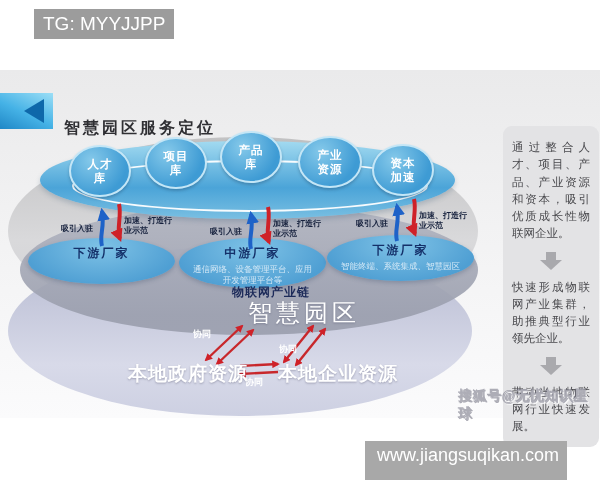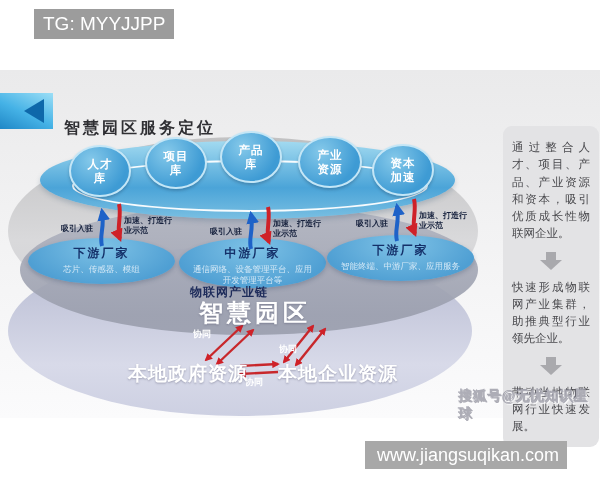--- a/index.html
+++ b/index.html
@@ -69,25 +69,25 @@
     box-shadow:0 2px 4px rgba(40,60,90,.25);}
   .m1{left:28px;top:238px;width:147px;height:46px;}
   .m2{left:179px;top:238px;width:147px;height:50px;}
   .m3{left:327px;top:235px;width:147px;height:46px;}
   .mtitle{font-size:12px;font-weight:bold;color:#143069;letter-spacing:2px;
     font-family:"Liberation Serif","DejaVu Serif",serif;}
   .mdesc{font-size:8.5px;color:#d3e8f6;margin-top:2px;padding:0 12px;line-height:1.3;
     font-family:"Liberation Serif","DejaVu Serif",serif;}
 
   
-  .chain-label{left:190px;top:284px;width:120px;text-align:left;z-index:8;font-size:12px;
+  .chain-label{left:190px;top:284px;width:120px;text-align:right;z-index:8;font-size:12px;
     font-weight:bold;color:#1d2b5a;letter-spacing:1px;
     font-family:Liberation Serif, serif;}
-  .park-label{left:150px;top:297px;width:210px;text-align:center;z-index:8;font-size:24px;
-    font-weight:bold;color:#fff;letter-spacing:4px;text-shadow:0 1px 2px rgba(60,60,90,.35);
+  .park-label{left:150px;top:297px;width:210px;text-align:right;z-index:8;font-size:24px;
+    font-weight:normal;color:#fff;letter-spacing:4px;text-shadow:0 1px 2px rgba(60,60,90,.35);
     font-family:"Liberation Serif","DejaVu Serif",serif;}
 
   
   .coord-svg{left:150px;top:320px;width:200px;height:72px;z-index:7;overflow:visible;}
   .coord{stroke:#c8272b;stroke-width:2.4;fill:none;}
   .syn-label{z-index:8;font-size:9px;color:#fff;font-weight:bold;
     font-family:"Liberation Serif","DejaVu Serif",serif;}
   .syn-left{left:193px;top:328px;}
   .syn-right{left:279px;top:343px;}
   .syn-bottom{left:245px;top:376px;}
@@ -105,21 +105,21 @@
     font-family:"Liberation Serif","DejaVu Serif",serif;}
   .block-arrow{width:22px;margin:9px auto;}
   .ba-stem{width:10px;height:8px;background:#a9a9ad;margin:0 auto;}
   .ba-head{width:0;height:0;border-left:11px solid transparent;
     border-right:11px solid transparent;border-top:10px solid #a9a9ad;}
 
   
   .watermark{left:459px;top:388px;z-index:10;font-size:14px;font-weight:bold;color:#adadb6;
     letter-spacing:.5px;text-shadow:-1px -1px 0 rgba(110,110,125,.55),1px 1px 1px #ffffff;
     font-family:"Liberation Serif","DejaVu Serif",serif;}
-  .footer-bar{left:365px;top:441px;width:202px;height:28px;background:#a8a8a8;z-index:10;
+  .footer-bar{left:365px;top:441px;width:202px;height:40px;background:#a8a8a8;z-index:10;
     color:#fff;font-size:18px;line-height:28px;padding-left:12px;box-sizing:border-box;}
 </style>
 </head>
 <body>
 
 <svg width="0" height="0" style="position:absolute" aria-hidden="true">
   <defs>
     <marker id="ab" viewBox="0 0 8 8" refX="6" refY="4" markerWidth="3.2" markerHeight="3.2" orient="auto-start-reverse">
       <path d="M0 0 L8 4 L0 8 z" fill="#1e62c8"></path>
     </marker>
@@ -185,29 +185,28 @@
   <span class="up-label">吸引入驻</span>
   <svg viewBox="0 0 36 44">
     <path class="pa-blue" d="M8 43 C5 32 11 24 8 8" marker-end="url(#ab)"></path>
     <path class="pa-red" d="M25 1 C28 14 22 26 26 36" marker-end="url(#ar)"></path>
   </svg>
   <span class="down-label">加速、打造行业示范</span>
 </div>
 
 <div class="abs mnode m1">
   <div class="mtitle">下游厂家</div>
-  <div class="mdesc">芯片、传感器、模组</div>
 </div>
 <div class="abs mnode m2">
   <div class="mtitle">中游厂家</div>
   <div class="mdesc">通信网络、设备管理平台、应用开发管理平台等</div>
 </div>
 <div class="abs mnode m3">
   <div class="mtitle">下游厂家</div>
-  <div class="mdesc">智能终端、中游厂家、应用服务</div>
+  <div class="mdesc">智能终端、系统集成、智慧园区</div>
 </div>
 
 <div class="abs chain-label">物联网产业链</div>
 <div class="abs park-label">智慧园区</div>
 
 <svg class="abs coord-svg" viewBox="0 0 200 72">
   <line class="coord" x1="92" y1="6" x2="56" y2="40" marker-start="url(#ar)" marker-end="url(#ar)"></line>
   <line class="coord" x1="103" y1="10" x2="67" y2="44" marker-start="url(#ar)" marker-end="url(#ar)"></line>
   <line class="coord" x1="134" y1="42" x2="163" y2="6" marker-start="url(#ar)" marker-end="url(#ar)"></line>
   <line class="coord" x1="146" y1="45" x2="175" y2="9" marker-start="url(#ar)" marker-end="url(#ar)"></line>

